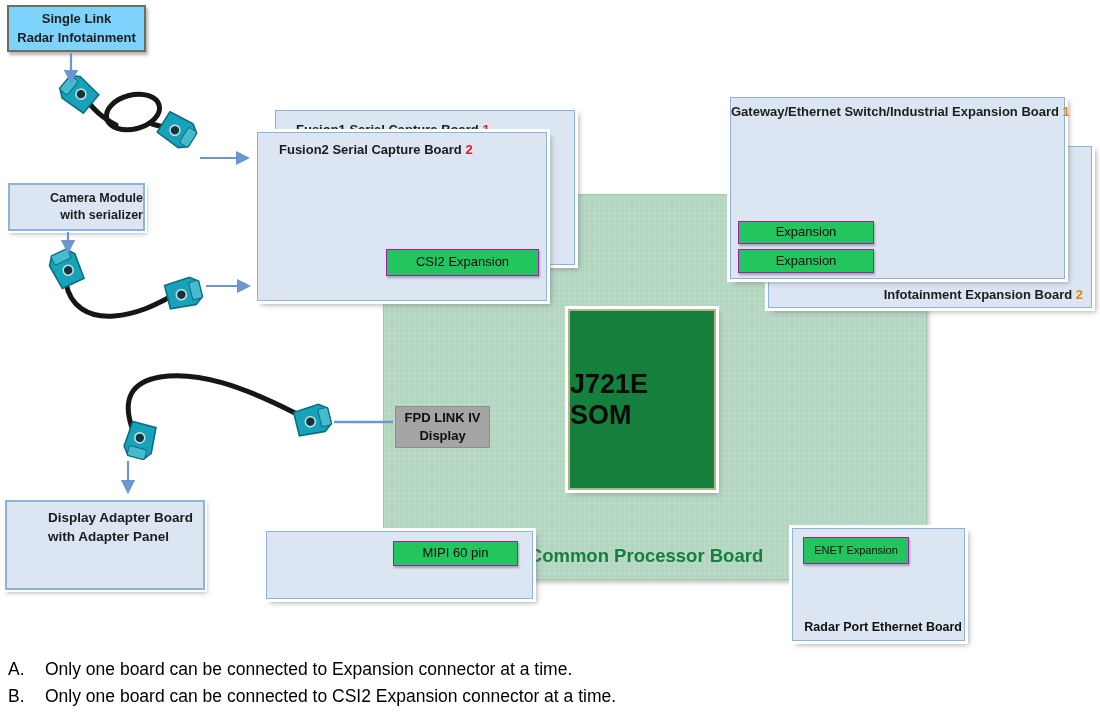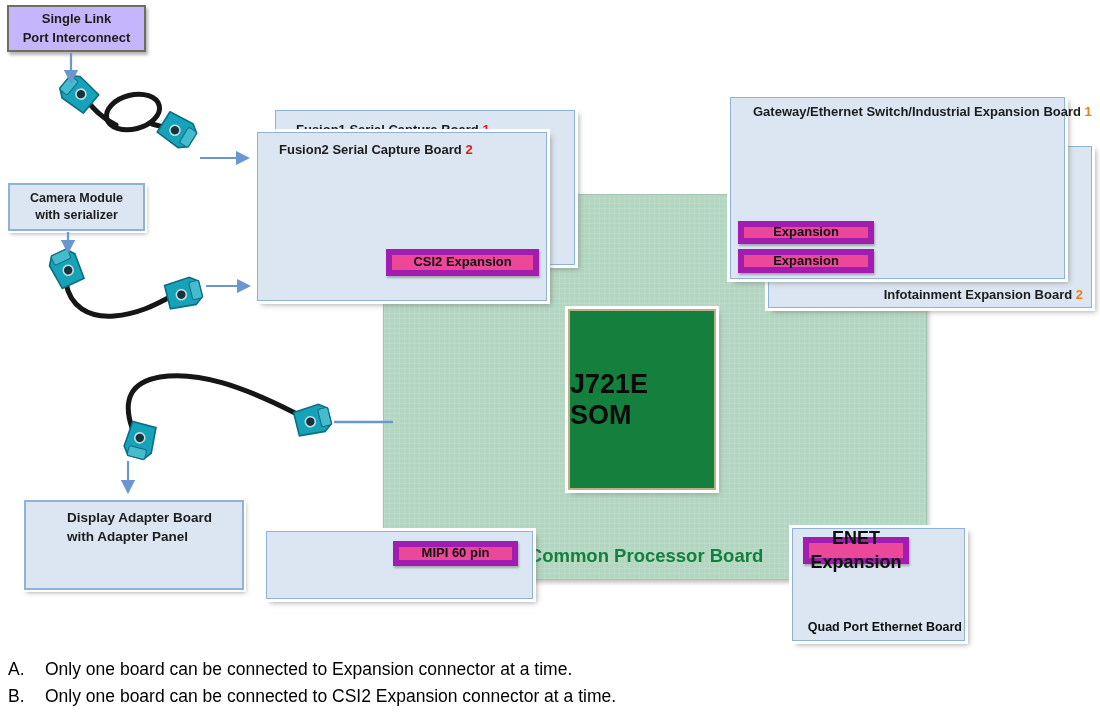--- a/index.html
+++ b/index.html
@@ -7,42 +7,42 @@
   #canvas {
     position:relative; width:1100px; height:714px; background:#ffffff;
     font-family:"Liberation Sans", sans-serif; overflow:hidden; color:#1a1a1a;
   }
 
   
   .board {
     position:absolute; background:#dce6f2; border:1px solid #8fb2d9;
     box-shadow:0 0 0 3px #ffffff, 4px 4px 5px rgba(110,110,110,.55);
   }
-  .board-title { font-weight:bold; font-size:13px; color:#1c1c1c; white-space:pre;padding-left:22px; }
+  .board-title { font-weight:bold; font-size:13px; color:#1c1c1c; white-space:pre; }
   .idx-red { color:#e01b1b; font-weight:bold; }
   .idx-orange { color:#e8820c; font-weight:bold; }
 
   
   .gray-btn {
-    position:absolute; background:#ec4899; border:6px solid #a21caf;
+    position:absolute; background:#22c55e; border:1px solid #a21caf;
     box-shadow:1px 2px 2px rgba(90,90,90,.45);
     display:flex; align-items:center; justify-content:center;
-    font-weight:bold; font-size:13px; color:#0e0e0e; text-align:center; line-height:1.3;
+    font-weight:normal; font-size:13px; color:#0e0e0e; text-align:center; line-height:1.3;
   }
 
   
   .small-box {
     position:absolute; background:#dce6f2; border:2px solid #8fb2d9;
     box-shadow:0 0 0 2px #ffffff, 2px 3px 4px rgba(110,110,110,.5);
     display:flex; flex-direction:column; align-items:center; justify-content:center;
     font-weight:bold; font-size:12.5px; line-height:1.4; text-align:center; color:#1c1c1c;
   }
 
   #radar-box {
-    background:#c4b5fd; border:2px solid #6e6e5c;
+    background:#7dd3fc; border:2px solid #6e6e5c;
     box-shadow:2px 3px 3px rgba(110,110,110,.5); font-size:13px;
   }
   #display-adapter-box { align-items:flex-start; justify-content:flex-start;
     padding:7px 0 0 14px; text-align:left; font-size:13.5px; }
 
   #green-board {
     position:absolute; left:383px; top:194px; width:544px; height:386px;
     background-color:#b3d6c1;
     background-image:
       repeating-linear-gradient(0deg, rgba(255,255,255,.10) 0 1px, transparent 1px 5px),
@@ -100,41 +100,45 @@
   </div>
 
   <div class="board" style="left:730px; top:97px; width:335px; height:182px;">
     <div class="board-title" style="padding-top:6px; text-align:center;"><span>Gateway/Ethernet Switch/Industrial Expansion Board</span> <span class="idx-orange">1</span></div>
     <div class="gray-btn" style="left:7px; top:123px; width:136px; height:23px;">Expansion</div>
     <div class="gray-btn" style="left:7px; top:151px; width:136px; height:24px;">Expansion</div>
   </div>
 
   <div id="som-box">J721E SOM</div>
 
+  <div id="fpd-box">
+    <span>FPD LINK IV</span>
+    <span>Display</span>
+  </div>
 
   <div class="board" style="left:266px; top:531px; width:267px; height:68px;">
     <div class="gray-btn" style="left:126px; top:9px; width:125px; height:25px;">MIPI 60 pin</div>
   </div>
 
   <div class="board" style="left:792px; top:528px; width:173px; height:113px;">
-    <div class="gray-btn" style="left:10px; top:8px; width:106px; height:27px; font-size:18px;">ENET Expansion</div>
-    <div class="bottom-label board-title" style="right:2px; bottom:6px; font-size:12.5px;">Quad Port Ethernet Board</div>
+    <div class="gray-btn" style="left:10px; top:8px; width:106px; height:27px; font-size:11px;">ENET Expansion</div>
+    <div class="bottom-label board-title" style="right:2px; bottom:6px; font-size:12.5px;">Radar Port Ethernet Board</div>
   </div>
 
   <div class="small-box" id="radar-box" style="left:7px; top:5px; width:139px; height:47px;">
     <span>Single Link</span>
-    <span>Port Interconnect</span>
+    <span>Radar Infotainment</span>
   </div>
 
-  <div class="small-box" style="left:8px; top:183px; width:137px; height:48px;">
+  <div class="small-box" style="left:8px; top:183px; width:137px; height:48px;align-items:flex-end;">
     <span>Camera Module</span>
     <span>with serializer</span>
   </div>
 
-  <div class="small-box" id="display-adapter-box" style="left:24px; top:500px; width:220px; height:90px;padding-left:41px;">
+  <div class="small-box" id="display-adapter-box" style="left:5px; top:500px; width:200px; height:90px;padding-left:41px;">
     <span>Display Adapter Board</span>
     <span>with Adapter Panel</span>
   </div>
 
   <svg class="overlay" width="1100" height="655">
     <defs>
       <marker id="arr" viewBox="0 0 10 10" refX="8.5" refY="5" markerWidth="6.5" markerHeight="6.5" orient="auto">
         <path d="M0,0 L10,5 L0,10 z" fill="#6b96cf"></path>
       </marker>
       <g id="fakra">

